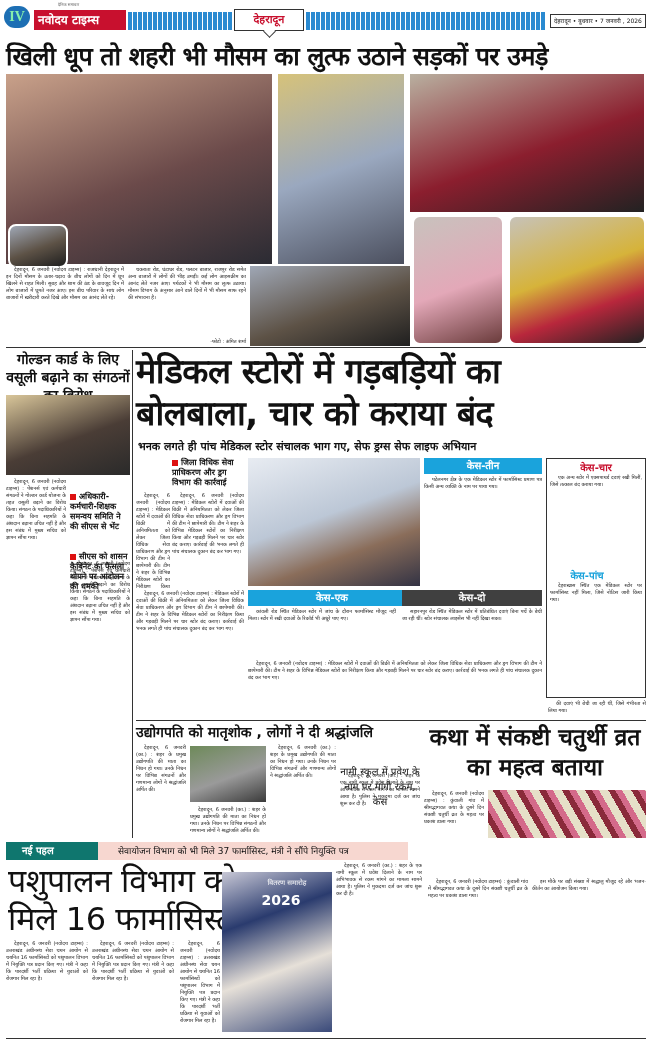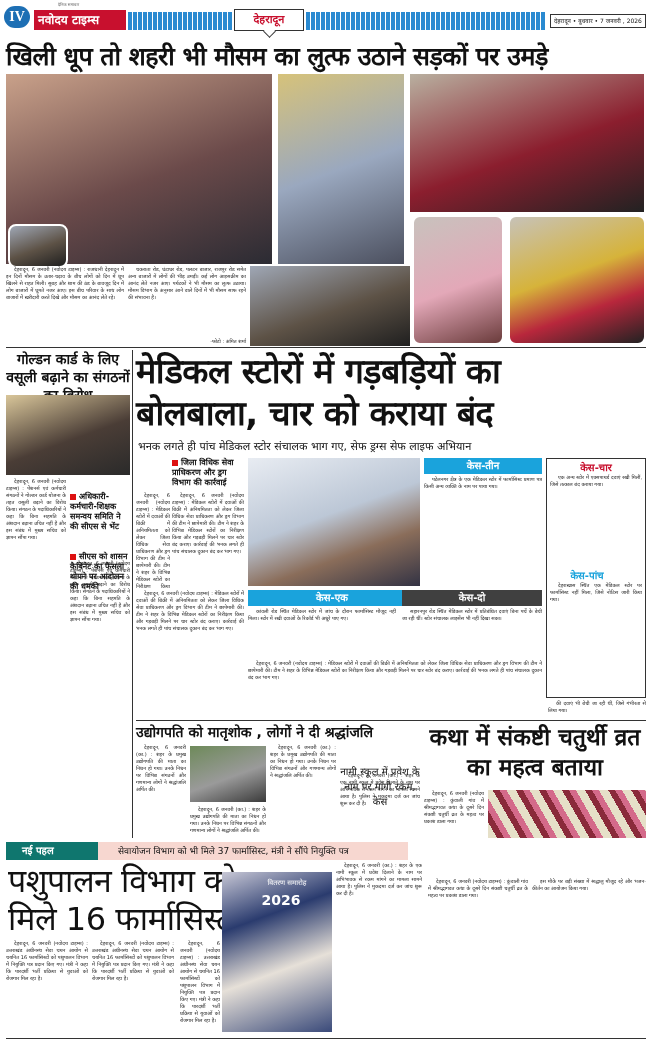--- a/index.html
+++ b/index.html
@@ -1,19 +1,19 @@
 <!DOCTYPE html>
 <html><head>
 <meta charset="utf-8">
 <style>
   *{box-sizing:border-box;margin:0;padding:0}
   body{width:650px;height:1043px;background:#fff;font-family:"DejaVu Sans",sans-serif;color:#111;position:relative;overflow:hidden}
   .abs{position:absolute}
   .masthead{left:0;top:0;width:650px;height:36px}
-  .pgno{left:4px;top:6px;width:26px;height:22px;border-radius:11px;background:#1d6fb4;color:#ffffff;font:bold 14px "Liberation Serif",serif;text-align:center;line-height:22px}
+  .pgno{left:4px;top:6px;width:26px;height:22px;border-radius:11px;background:#1d6fb4;color:#86efac;font:bold 14px "Liberation Serif",serif;text-align:center;line-height:22px}
   .logo{left:34px;top:10px;width:92px;height:20px;background:#c8102e;color:#fff;font:bold 12px "DejaVu Sans",sans-serif;line-height:20px;padding-left:4px}
   .smalltag{left:58px;top:2px;font-size:4px;color:#555}
   .stripe{top:12px;height:18px;background:repeating-linear-gradient(90deg,#2a8ad1 0 4px,#fff 4px 5px)}
   .city{left:234px;top:9px;width:70px;height:22px;border:1px solid #333;background:#fff;color:#c8102e;font:bold 11px "DejaVu Sans",sans-serif;text-align:center;line-height:20px}
   .city:after{content:"";position:absolute;left:30px;bottom:-6px;width:8px;height:8px;background:#fff;border-right:1px solid #333;border-bottom:1px solid #333;transform:rotate(45deg)}
   .dateline{left:550px;top:14px;width:96px;height:14px;border:1px solid #333;font-size:6px;line-height:12px;padding-left:3px;background:#fff}
   .h1{left:6px;top:38px;width:640px;font:bold 25px "DejaVu Sans",sans-serif;letter-spacing:-0.5px;white-space:nowrap}
   .photo{background:#8a8a8a;overflow:hidden}
   .ph-warm{background:linear-gradient(160deg,#c9a18a,#6b4a4a 55%,#2b2b33)}
   .ph-cool{background:linear-gradient(160deg,#d6c27a,#9aa8bf 50%,#4b4f5e)}
@@ -25,21 +25,21 @@
   .ph-group{background:linear-gradient(160deg,#d9c69a,#4a3d36 55%,#2a2a2a)}
   .ph-elder{background:linear-gradient(160deg,#6e8a5a,#9a9a9a 55%,#3b3b3b)}
   .ph-flowers{background:repeating-linear-gradient(60deg,#e6e0c8 0 8px,#8a2a3a 8px 14px,#d46a8a 14px 20px)}
   .ph-event{background:linear-gradient(160deg,#c8c8d6,#2a3b6e 30%,#e6e0d8 60%,#3a4a7a)}
   .cutout{border:2px solid #fff;border-radius:8px}
   .body{font-size:5px;line-height:7px;color:#222;text-align:justify;overflow:hidden}
   .body p{text-indent:8px}
   .credit{font-size:5px;text-align:right;color:#222}
   .sidehead{font:bold 14px "DejaVu Sans",sans-serif;text-align:center;line-height:18px}
   .bighead{font:bold 34px "DejaVu Sans",sans-serif;line-height:42px;letter-spacing:-0.5px;white-space:nowrap}
-  .deck{font-size:11px;font-weight:normal;white-space:nowrap}
+  .deck{font-size:11px;font-weight:bold;white-space:nowrap}
   .bullet{font-size:8px;font-weight:bold;line-height:10px}
   .bullet:before{content:"";display:inline-block;width:6px;height:6px;background:#d11;margin-right:3px;vertical-align:middle}
   .casebar{color:#fff;font:bold 10px "DejaVu Sans",sans-serif;text-align:center;line-height:16px}
   .casehead{font:bold 10px "DejaVu Sans",sans-serif;text-align:center}
   .boxed{border:1px solid #333}
   .vr{background:#333;width:1px}
   .hr{background:#333;height:1px}
   .mid-head{font:bold 14px "DejaVu Sans",sans-serif;white-space:nowrap}
   .school{font-size:10px;line-height:15px;text-align:center}
   .katha{font:bold 23px "DejaVu Sans",sans-serif;line-height:30px;text-align:center}

